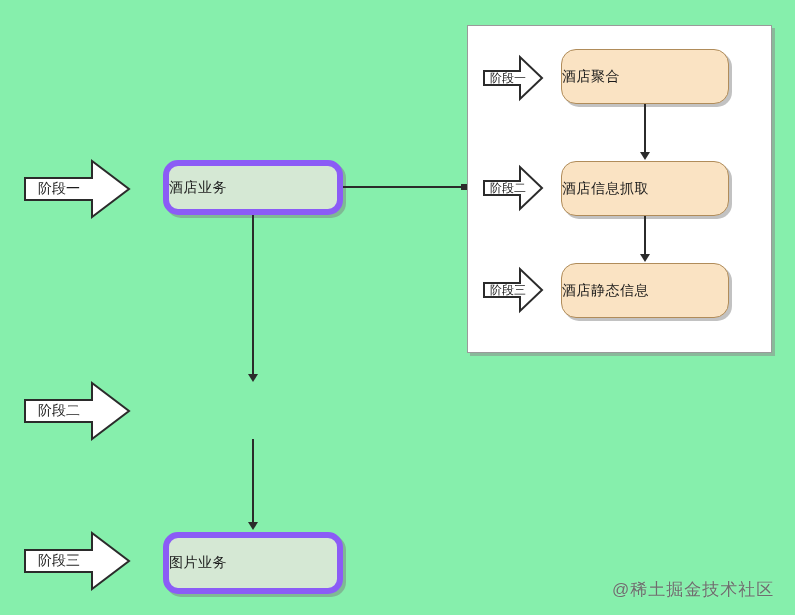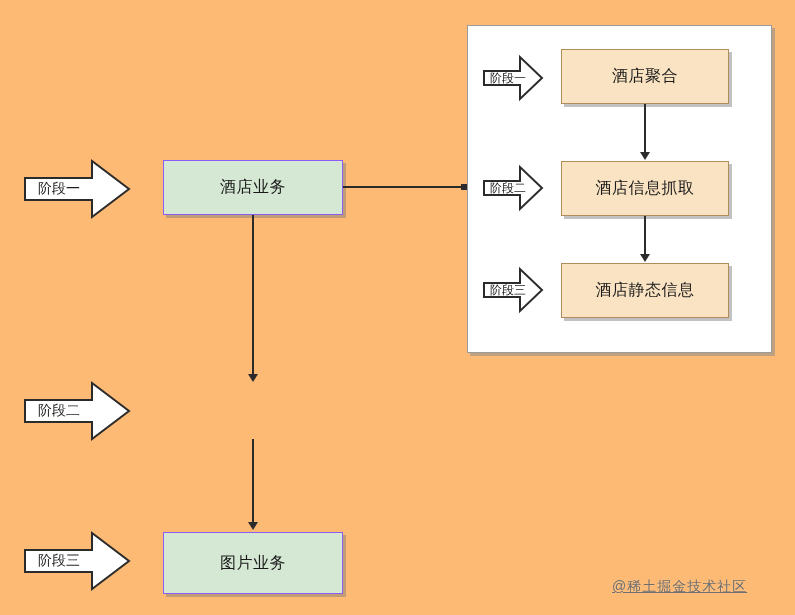--- a/index.html
+++ b/index.html
@@ -7,48 +7,48 @@
     padding: 0;
     background: #000000;
   }
   body {
     font-family: "Liberation Sans", "DejaVu Sans", sans-serif;
   }
   #canvas {
     position: relative;
     width: 795px;
     height: 615px;
-    background: #fdba74;
+    background: #86efac;
     overflow: hidden;
   }
 
   
   .panel {
     position: absolute;
     background: #ffffff;
     border: 1px solid #9a9a9a;
     box-sizing: border-box;
     box-shadow: 3px 3px 0 rgba(140,140,140,0.55);
   }
 
   
   .box {
     position: absolute;
     box-sizing: border-box;
     display: flex;
     align-items: center;
-    justify-content: center;
-    font-size: 16px;
+    font-size: 14px;
     color: #1a1a1a;
     letter-spacing: 0.5px;
     box-shadow: 3px 3px 0 rgba(120,120,120,0.45);
+    border-radius: 15px;
   }
   .box-green {
     background: #d5e8d4;
-    border: 1px solid #8b5cf6;
+    border: 6px solid #8b5cf6;
   }
   .box-orange {
     background: #fae3c3;
     border: 1px solid #b08c5a;
   }
 
   
   .arrow {
     position: absolute;
     display: block;
@@ -88,26 +88,25 @@
   }
   .endpoint-sq {
     position: absolute;
     width: 6px; height: 6px;
     background: #2b2b2b;
   }
 
   
   .watermark {
     position: absolute;
-    font-size: 14px;
+    font-size: 17px;
     color: #6e6e6e;
     letter-spacing: 1px;
     white-space: nowrap;
     text-shadow: 0 0 2px rgba(255,255,255,0.25);
-    text-decoration: underline;
   }
 </style>
 </head>
 <body>
 
 <div id="canvas">
 
   <div class="panel" style="left:467px; top:25px; width:305px; height:328px;"></div>
 
   <div class="arrow small" style="left:482px; top:54px; width:62px; height:48px;">

